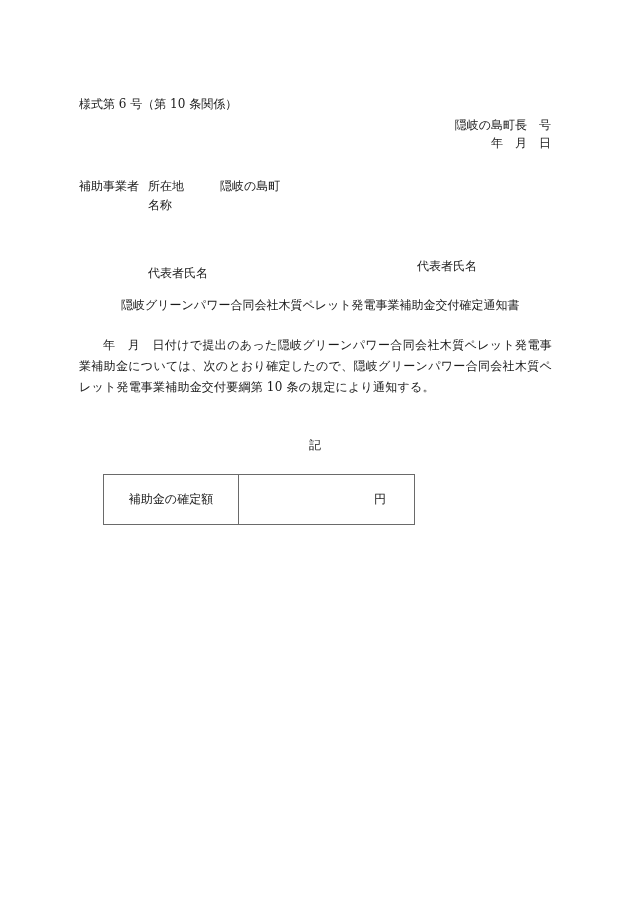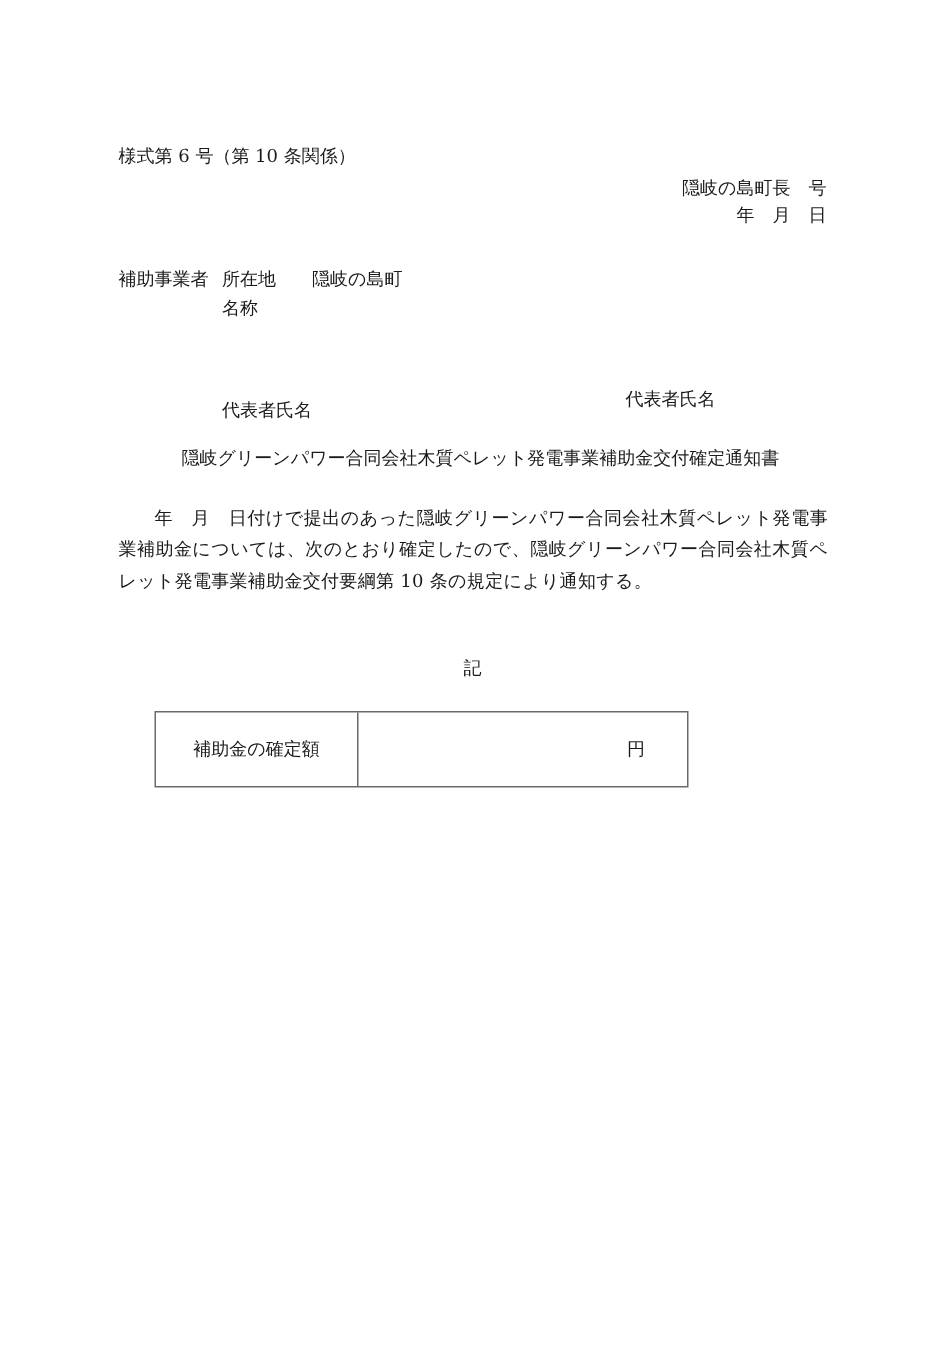--- a/index.html
+++ b/index.html
@@ -11,34 +11,34 @@
     font-family: "DejaVu Serif", "Liberation Serif", serif;
     color: #1a1a1a;
     font-size: 12px;
   }
   .abs { position: absolute; white-space: nowrap; line-height: 14px; }
   .form-number { left: 79px; top: 97px; }
   .order-number { right: 79px; top: 118px; text-align: right; }
   .date-line { right: 79px; top: 136px; text-align: right; }
   .recipient-label { left: 79px; top: 179px; }
   .field-address-label { left: 148px; top: 179px; }
-  .field-address-value { left: 208px; top: 179px; }
+  .field-address-value { left: 220px; top: 179px; }
   .field-name-label { left: 148px; top: 198px; }
   .field-rep-label { left: 148px; top: 218px; margin-top: 48px; }
   .issuer { left: 417px; top: 259px; }
   .doc-title { left: 121px; top: 298px; }
   .body-text {
     position: absolute; left: 79px; top: 335px; width: 473px;
     line-height: 21px; text-align: justify; letter-spacing: 0.2px;
   }
   .body-text p { margin: 0; text-indent: 24px; }
   .ki { left: 0; width: 630px; text-align: center; top: 438px; }
   .amount-table {
     position: absolute; left: 103px; top: 474px;
-    width: 356px; height: 51px;
+    width: 312px; height: 51px;
     border: 1px solid #6a6a6a; box-sizing: border-box;
     display: flex;
   }
   .cell-label {
     width: 135px; border-right: 1px solid #6a6a6a; box-sizing: border-box;
     display: flex; align-items: center; justify-content: center;
   }
   .cell-value {
     flex: 1; display: flex; align-items: center; justify-content: flex-end;
     padding-right: 28px;

